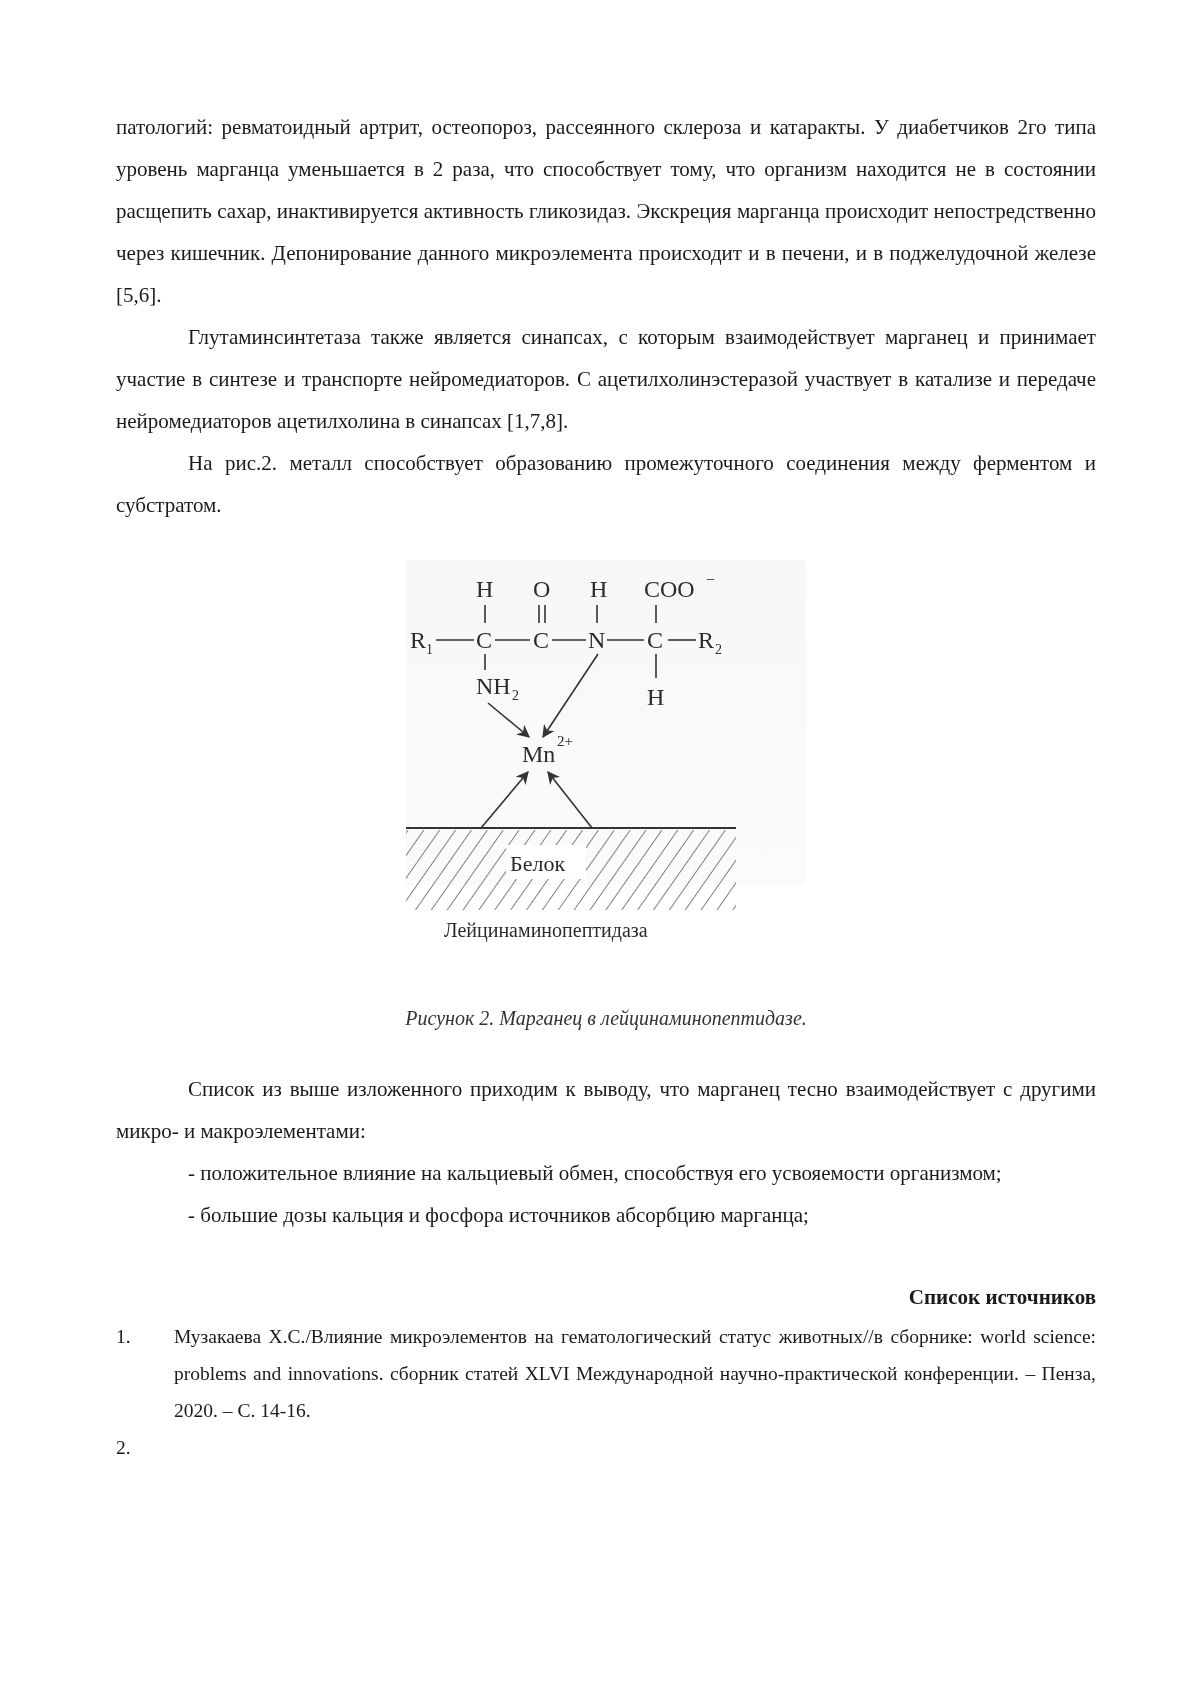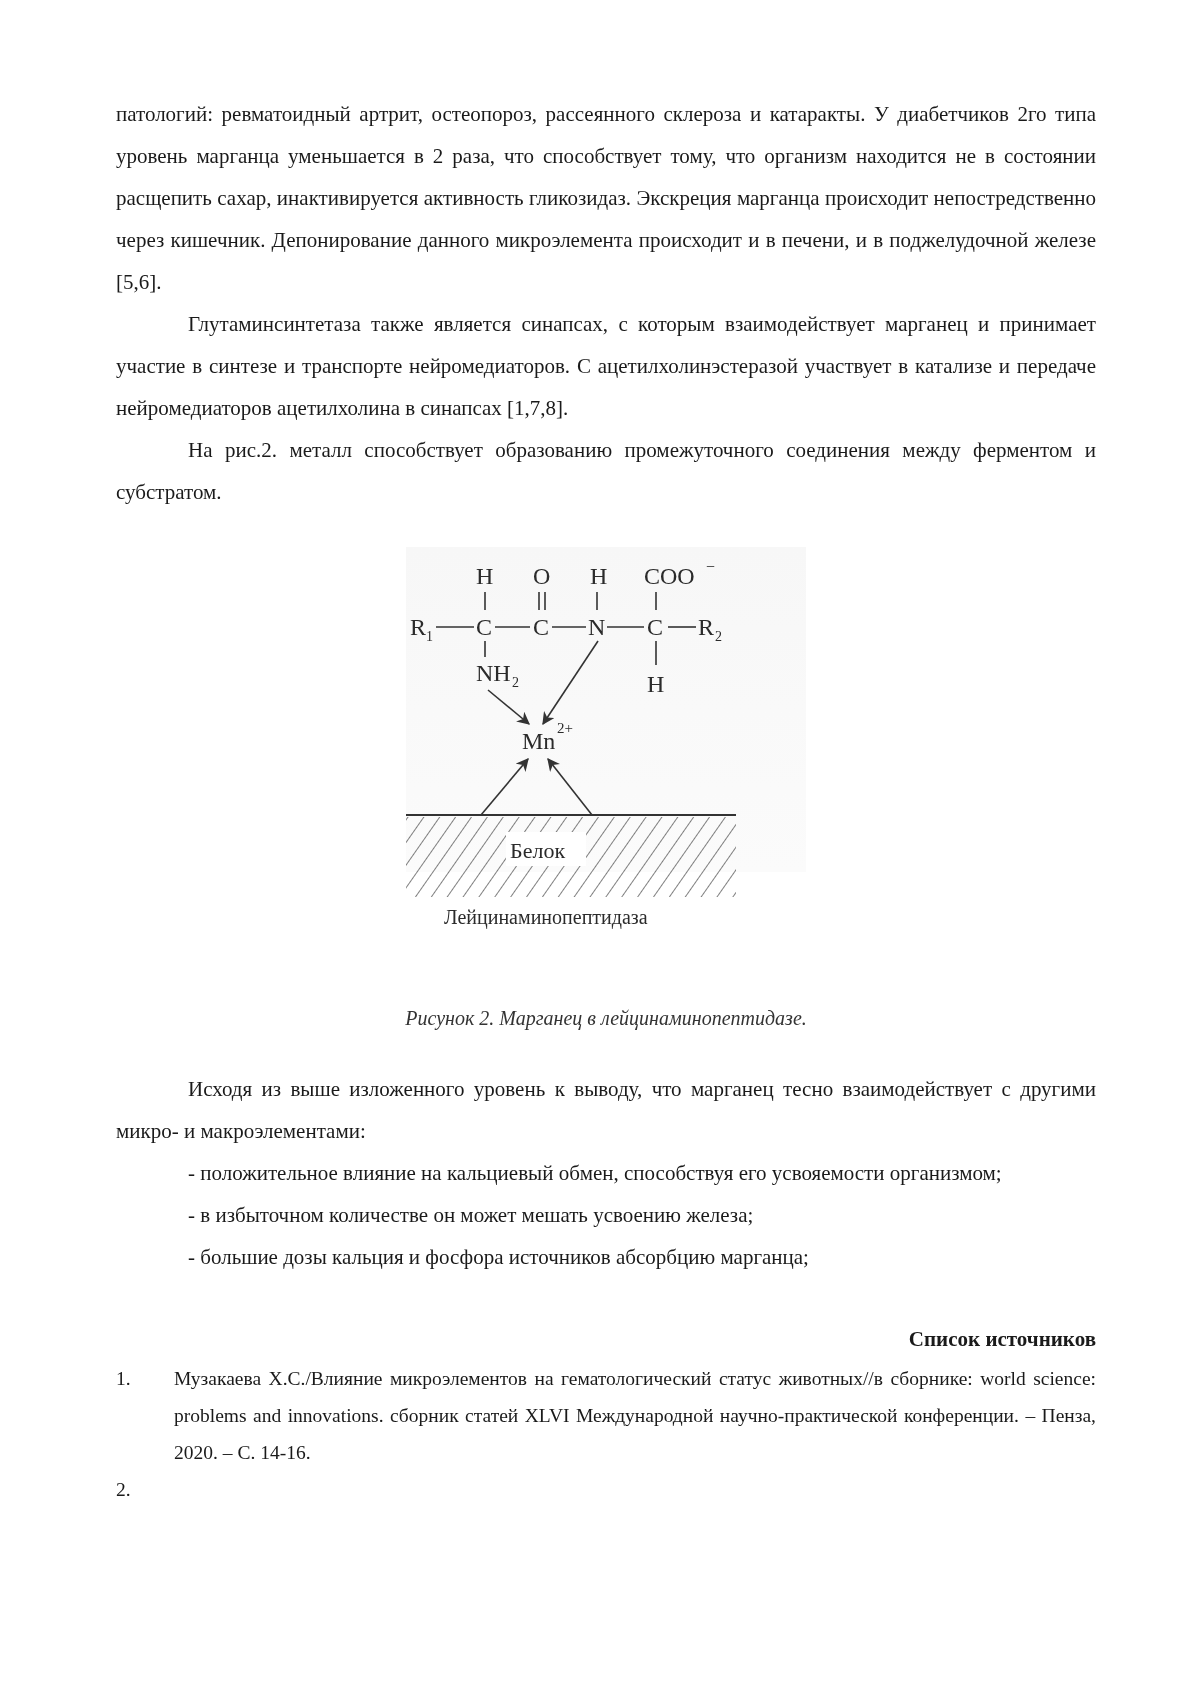--- a/index.html
+++ b/index.html
@@ -1,23 +1,23 @@
 <!DOCTYPE html>
 <html><head>
 <meta charset="utf-8">
 <style>
   html, body { margin: 0; padding: 0; background: #ffffff; }
   body { width: 1200px; height: 1697px; position: relative; overflow: hidden;
          font-family: "Liberation Serif", "DejaVu Serif", serif; color: #1a1a1a; }
-  .page { position: absolute; left: 116px; top: 93px; width: 980px; }
+  .page { position: absolute; left: 116px; top: 106px; width: 980px; }
   p { margin: 0; font-size: 21px; line-height: 42px; text-align: justify; }
   .indent { text-indent: 72px; }
   .figure { position: relative; width: 980px; height: 440px; margin-top: 34px; }
   .figure svg { position: absolute; left: 290px; top: 0; }
-  .fig-caption { text-align: center; font-style: italic; font-size: 20px; color: #333; margin-top: 20px; }
+  .fig-caption { text-align: center; font-style: italic; font-size: 20px; color: #333; margin-top: 7px; }
   .gap { height: 38px; }
   h2 { text-align: right; font-size: 21px; font-weight: bold; margin: 40px 0 0 0; line-height: 42px; }
   ol { list-style: none; margin: 0; padding: 0; }
   ol li { position: relative; padding-left: 58px; font-size: 19.5px; line-height: 37px; text-align: justify; }
   ol li .num { position: absolute; left: 0; top: 0; }
 </style>
 </head>
 <body>
 
 <div class="page">
@@ -86,23 +86,22 @@
       <rect x="100" y="285" width="80" height="34" fill="#fff"></rect>
       <text x="104" y="311" font-size="22">Белок</text>
       <text x="38" y="377" font-size="20">Лейцинаминопептидаза</text>
     </svg>
   </div>
 
   <div class="fig-caption">Рисунок 2. Марганец в лейцинаминопептидазе.</div>
 
   <div class="gap"></div>
 
-  <p class="indent">Исходя из выше изложенного уровень к выводу, что марганец тесно взаимодействует с другими микро- и макроэлементами:</p>
+  <p class="indent">Список из выше изложенного приходим к выводу, что марганец тесно взаимодействует с другими микро- и макроэлементами:</p>
   <p class="indent">- положительное влияние на кальциевый обмен, способствуя его усвояемости организмом;</p>
-  <p class="indent">- в избыточном количестве он может мешать усвоению железа;</p>
   <p class="indent">- большие дозы кальция и фосфора источников абсорбцию марганца;</p>
 
   <h2>Список источников</h2>
   <ol>
     <li>
       <span class="num">1.</span>
       <span>Музакаева Х.С./Влияние микроэлементов на гематологический статус животных//в сборнике: world science: problems and innovations. сборник статей XLVI Международной научно-практической конференции. – Пенза, 2020. – С. 14-16.</span>
     </li>
     <li>
       <span class="num">2.</span>

